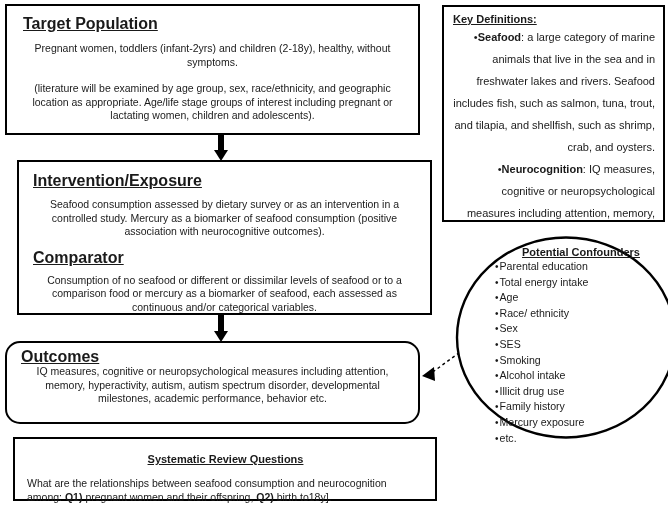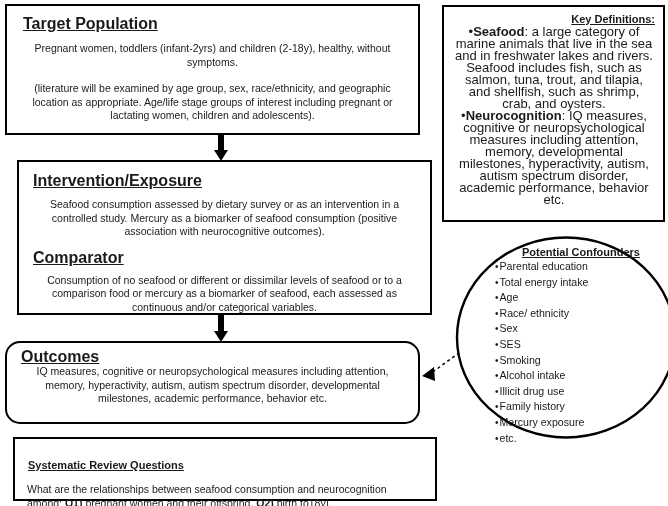--- a/index.html
+++ b/index.html
@@ -46,37 +46,37 @@
   #box-interv .p2{margin:0 2px;}
 
   
   #box-outcomes{left:5px;top:341px;width:415px;height:83px;padding:5px 14px 0 14px;border-radius:15px;}
   #box-outcomes .hdr{margin:2px 0 2px 0;}
   #box-outcomes .p1{margin:0 14px 0 14px;}
   #box-outcomes .p2{margin:0 4px;}
 
   
   #box-srq{left:13px;top:437px;width:424px;height:64px;border-width:2px;padding:7px 12px 0 12px;}
-  #box-srq .hdr{text-align:left;margin:13px 0 10px 1px;font-size:11px;}
+  #box-srq .hdr{text-align:center;margin:7px 0 10px 1px;font-size:11px;}
   #box-srq .q{
     text-align:left;font-size:10.5px;line-height:14px;margin:0;
   }
   #box-srq .q b{font-weight:bold;}
 
   
   #box-keydef{
     left:442px;top:5px;width:223px;height:217px;
     padding:4px 8px 0 9px;overflow:hidden;
   }
   #box-keydef .kd-title{
     font-weight:bold;text-decoration:underline;font-size:11px;
-    line-height:14px;text-align:right;margin:1px 0 0 0;
+    line-height:14px;text-align:left;margin:1px 0 0 0;
   }
   #box-keydef .kd-para{
-    text-align:center;font-size:13px;line-height:12px;margin:0;
+    text-align:right;font-size:11px;line-height:22px;margin:0;
   }
   #box-keydef .kd-para b{font-weight:bold;}
 
   
   #oval-wrap{position:absolute;left:455px;top:236px;width:222px;height:203px;}
   #oval-wrap svg{position:absolute;left:0;top:0;}
   #oval-content{
     position:absolute;left:40px;top:9px;width:178px;
   }
   #oval-content .oc-title{

